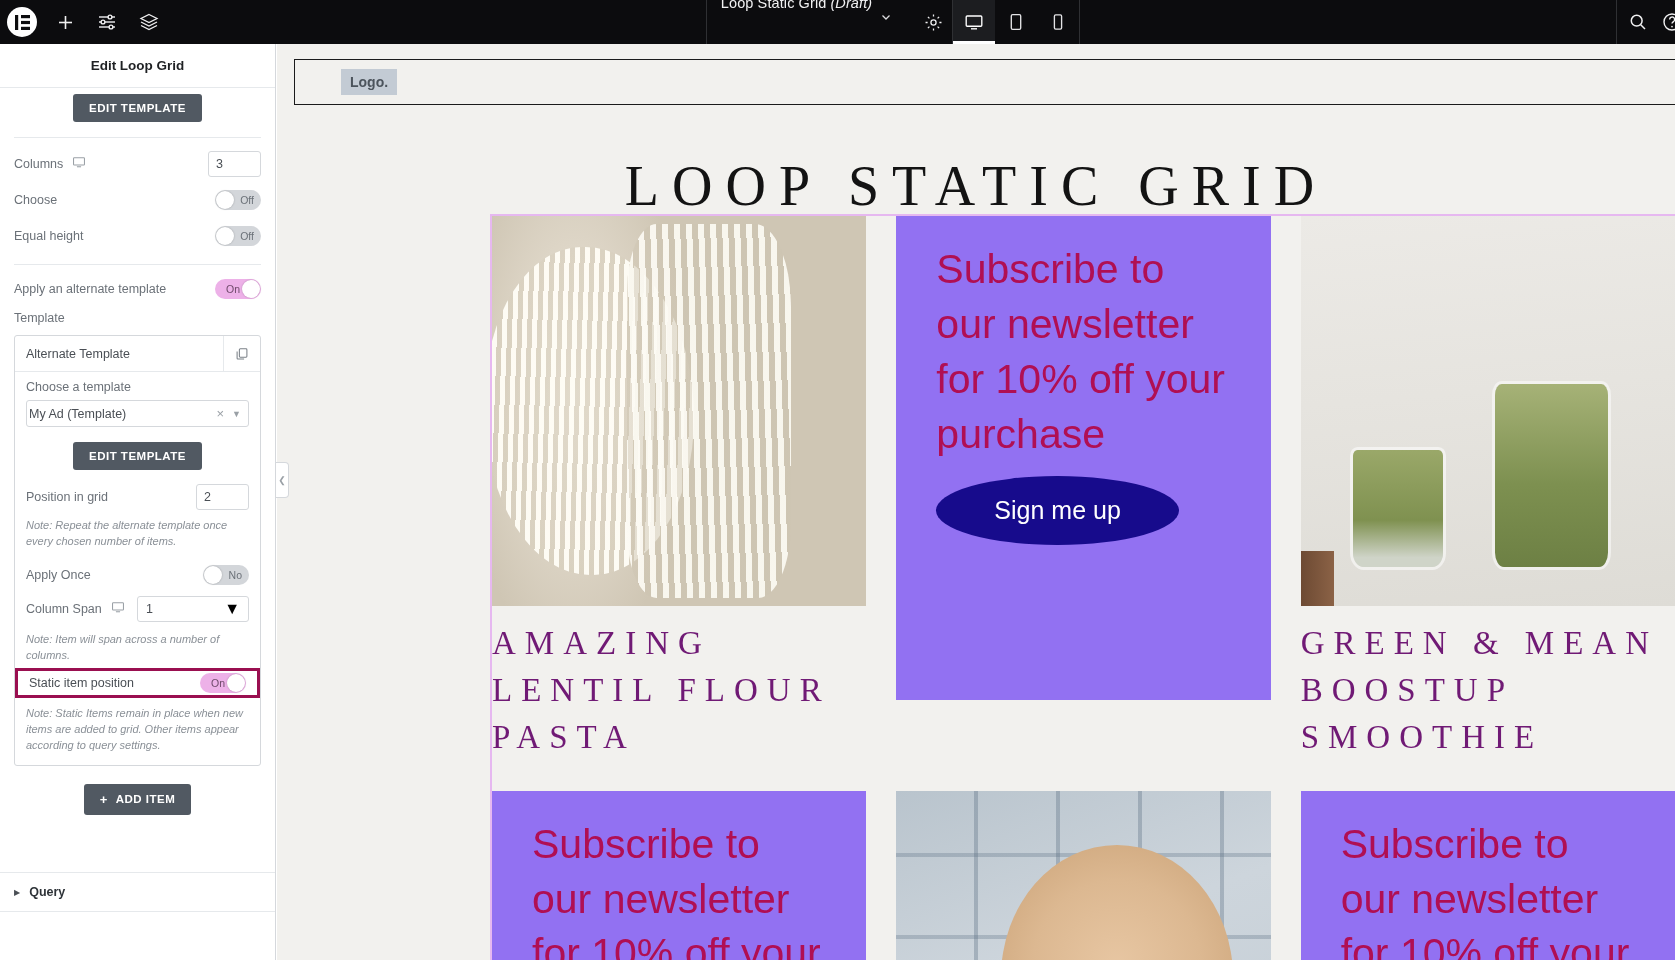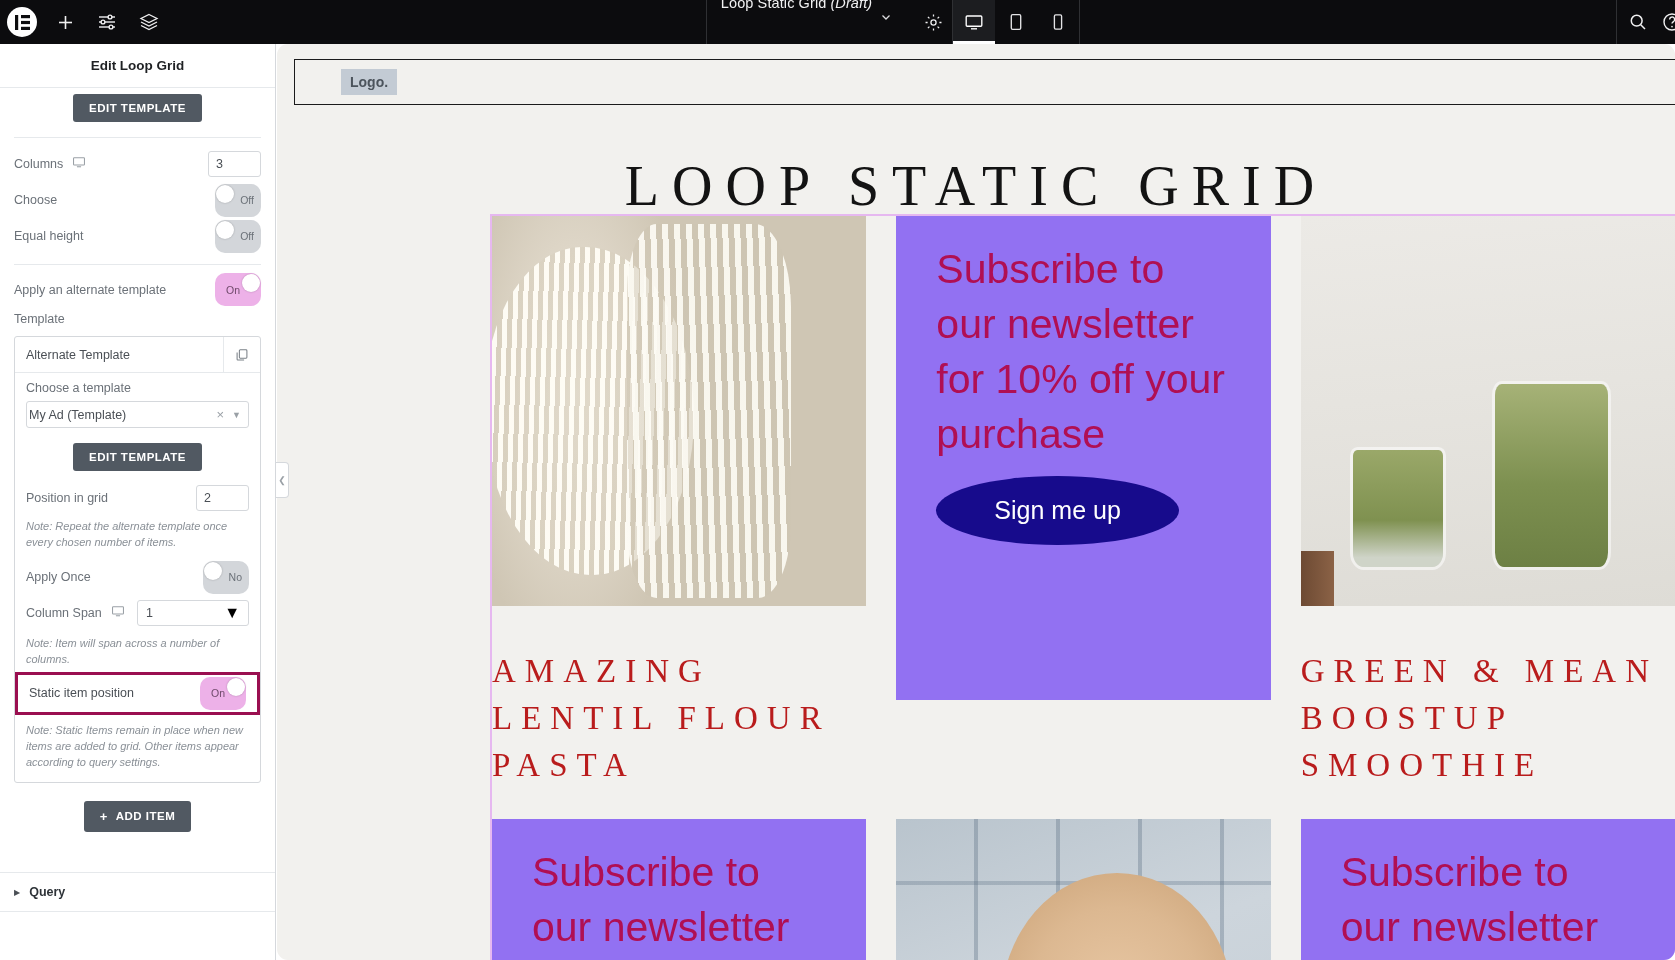--- a/index.html
+++ b/index.html
@@ -78,21 +78,21 @@
   }
 
   .btn-dark {
     background: #515962; color: #fff; border: none; border-radius: 3px;
     font-size: 11.5px; font-weight: bold; letter-spacing: .5px;
     padding: 8px 16px; font-family: "Liberation Sans", sans-serif; cursor: pointer;
   }
 
   
   .switch {
-    width: 46px; height: 33px; border-radius: 10px; position: relative; flex: 0 0 auto;
+    width: 46px; height: 20px; border-radius: 10px; position: relative; flex: 0 0 auto;
     display: flex; align-items: center;
   }
   .switch.off { background: #d3d6da; justify-content: flex-end; }
   .switch.on  { background: #edb1e8; justify-content: flex-start; }
   .switch .knob {
     position: absolute; top: 1px; width: 18px; height: 18px; border-radius: 50%;
     background: #ffffff; box-shadow: 0 0 2px rgba(0,0,0,.25);
   }
   .switch.off .knob { left: 1px; }
   .switch.on  .knob { right: 1px; }
@@ -155,21 +155,21 @@
     position: absolute; left: 276px; top: 462px; width: 13px; height: 36px;
     background: #fff; border: 1px solid #d5d8dc; border-left: none;
     border-radius: 0 4px 4px 0;
     display: flex; align-items: center; justify-content: center;
     font-size: 9px; color: #9aa0a6; z-index: 5;
   }
 
   
   #canvas {
     position: absolute; left: 277px; top: 44px; width: 1398px; height: 916px;
-    background: #f2f1ee; overflow: hidden; border-radius: 11px;
+    background: #f2f1ee; overflow: hidden;
   }
   #header-band {
     position: absolute; left: 17px; top: 15px; width: 1381px; height: 46px;
     border: 1px solid #1b1b1b; border-right: none;
     display: flex; align-items: center;
   }
   #logo-chip {
     margin-left: 46px; background: #c3cbd4; color: #4c545c;
     font-size: 14px; font-weight: bold; padding: 5px 9px;
   }
@@ -189,23 +189,22 @@
   #grid {
     display: grid;
     grid-template-columns: repeat(3, 1fr);
     gap: 30px;
     background: #f2f1ee;
   }
   .cell { position: relative; }
   .card-img { width: 100%; height: 390px; position: relative; overflow: hidden; }
   .prod-title {
     font-family: "Liberation Serif", serif;
-    font-size: 33px; letter-spacing: 9px; line-height: 1.42; color: #b91c1c;
+    font-size: 33px; letter-spacing: 9px; line-height: 1.42; color: #701a75;
     padding-top: 14px;
-    margin-top: 28px;
   }
 
   
   .ad-card {
     background: #9271f2; padding: 26px 40px 30px 40px; height: 484px;
     display: flex; flex-direction: column; justify-content: flex-start;
   }
   .ad-text {
     color: #b00f53; font-size: 41px; line-height: 1.34; font-weight: normal;
   }

